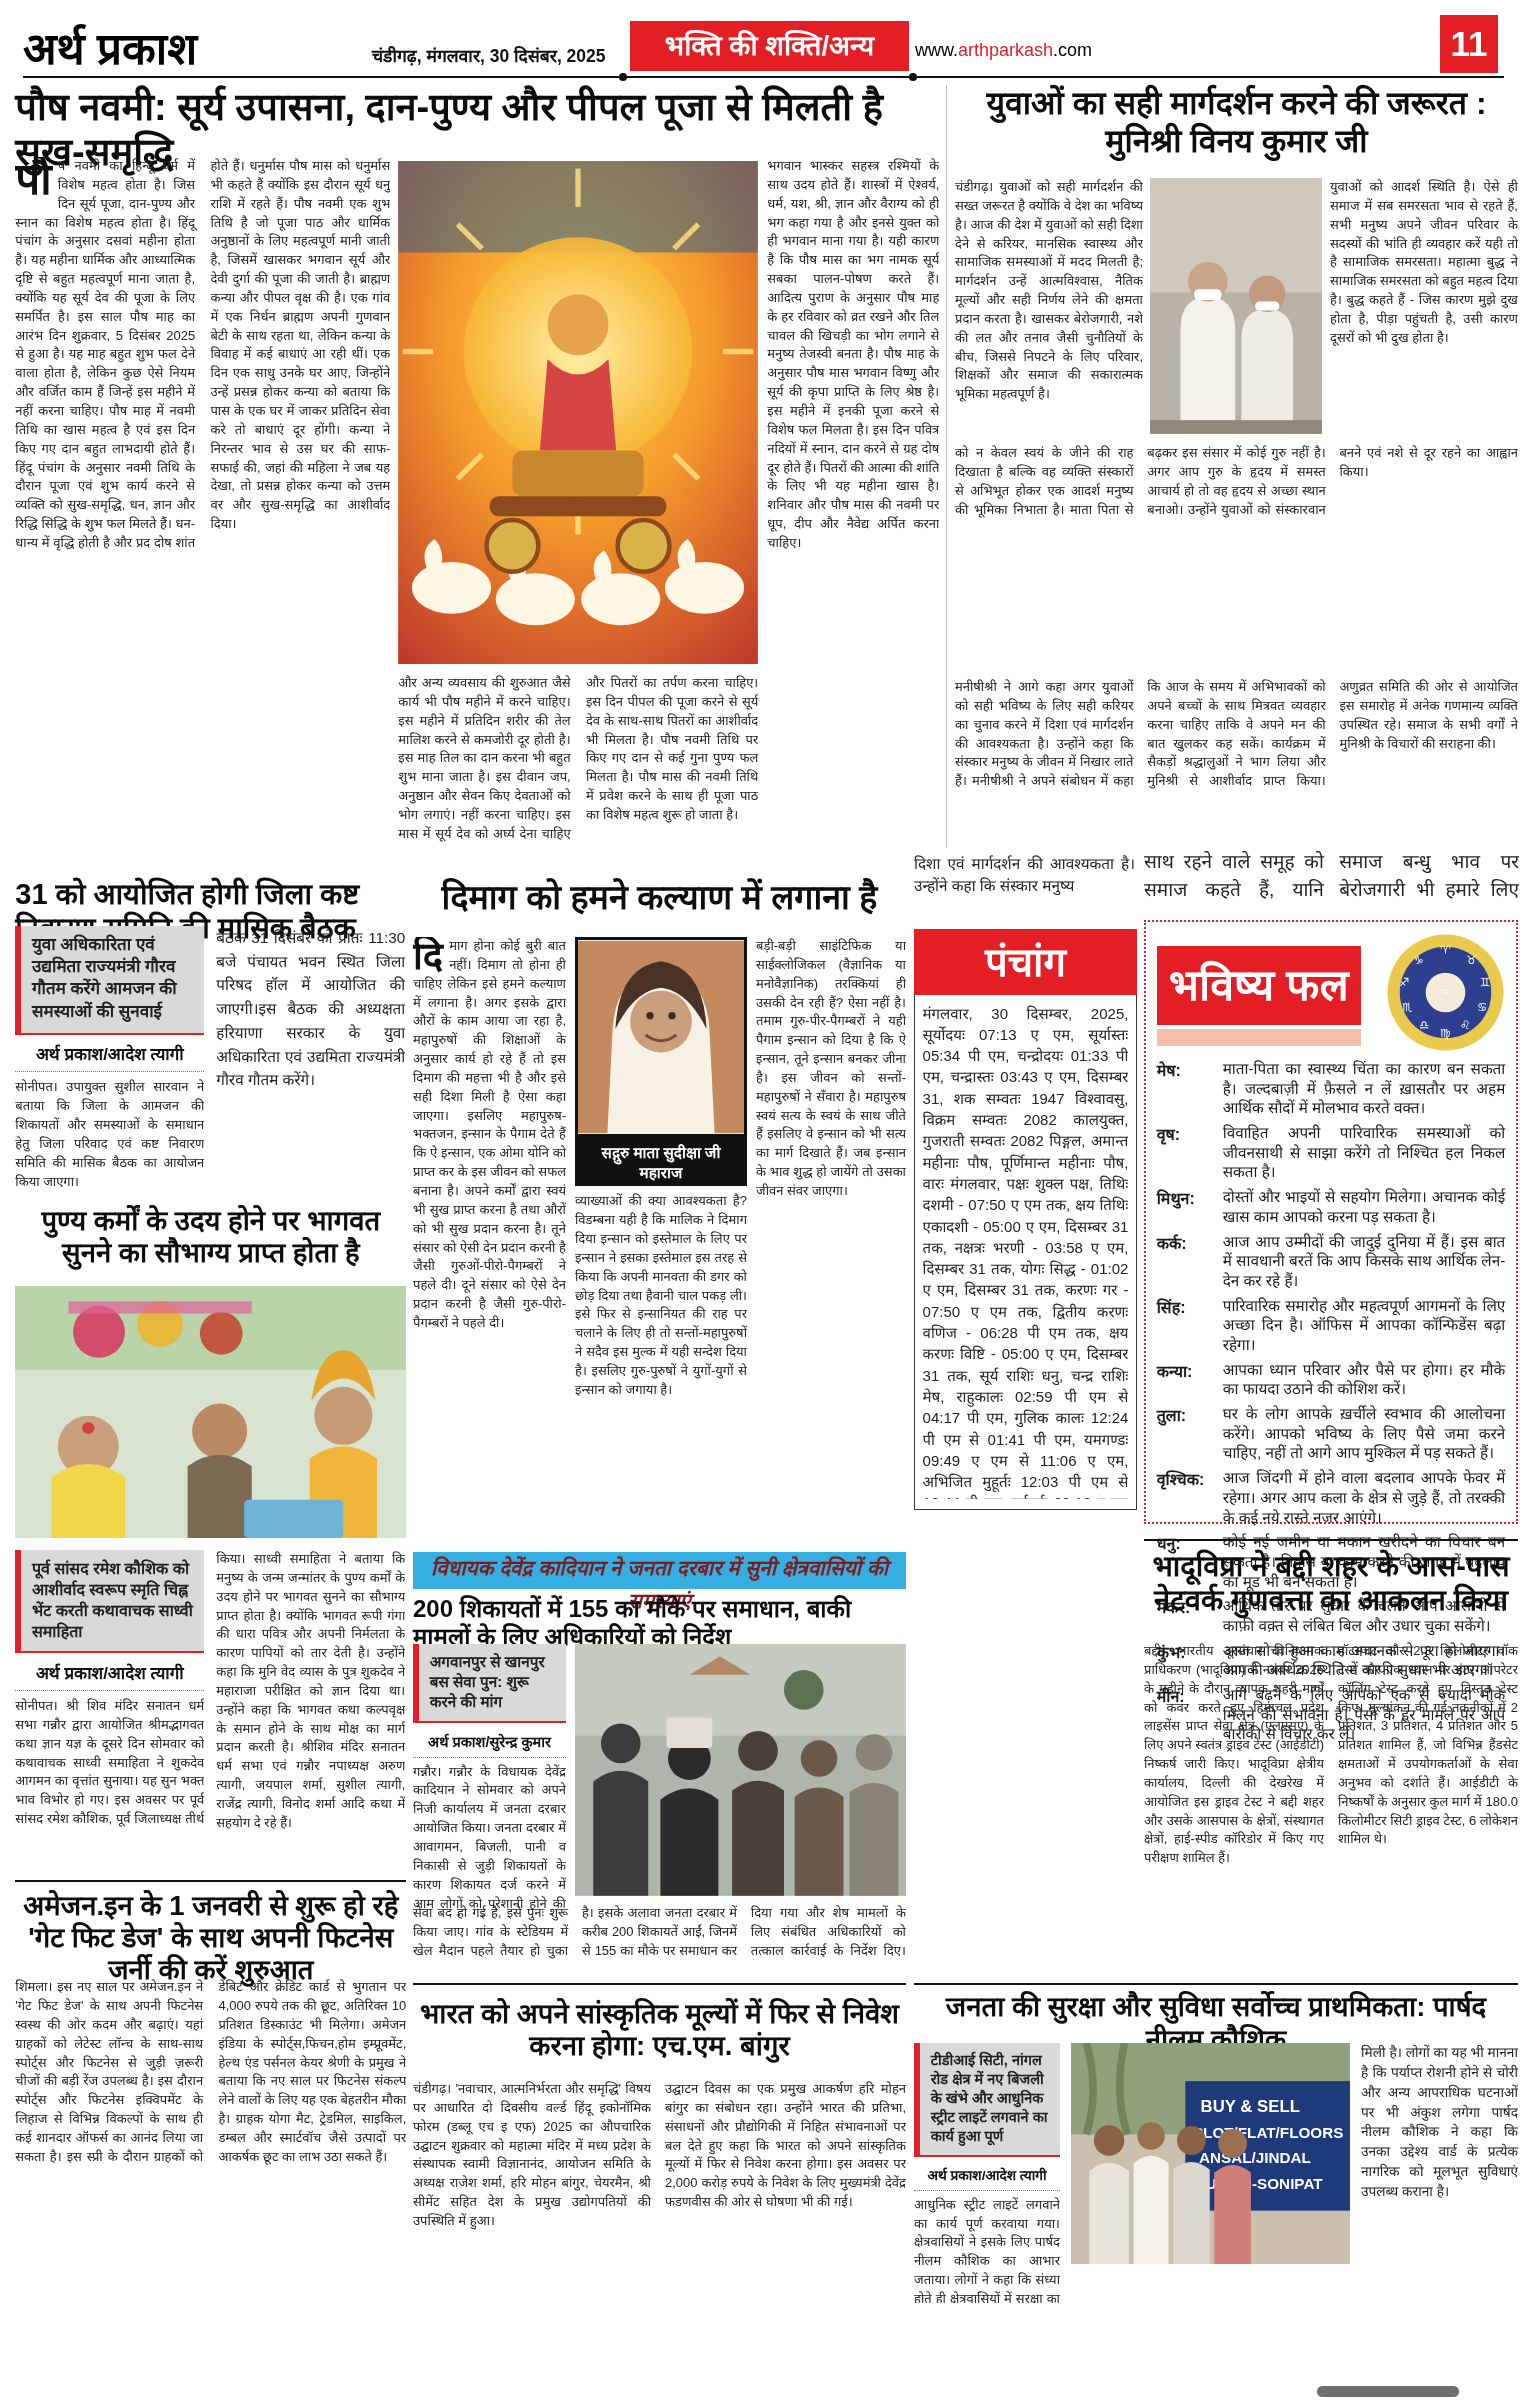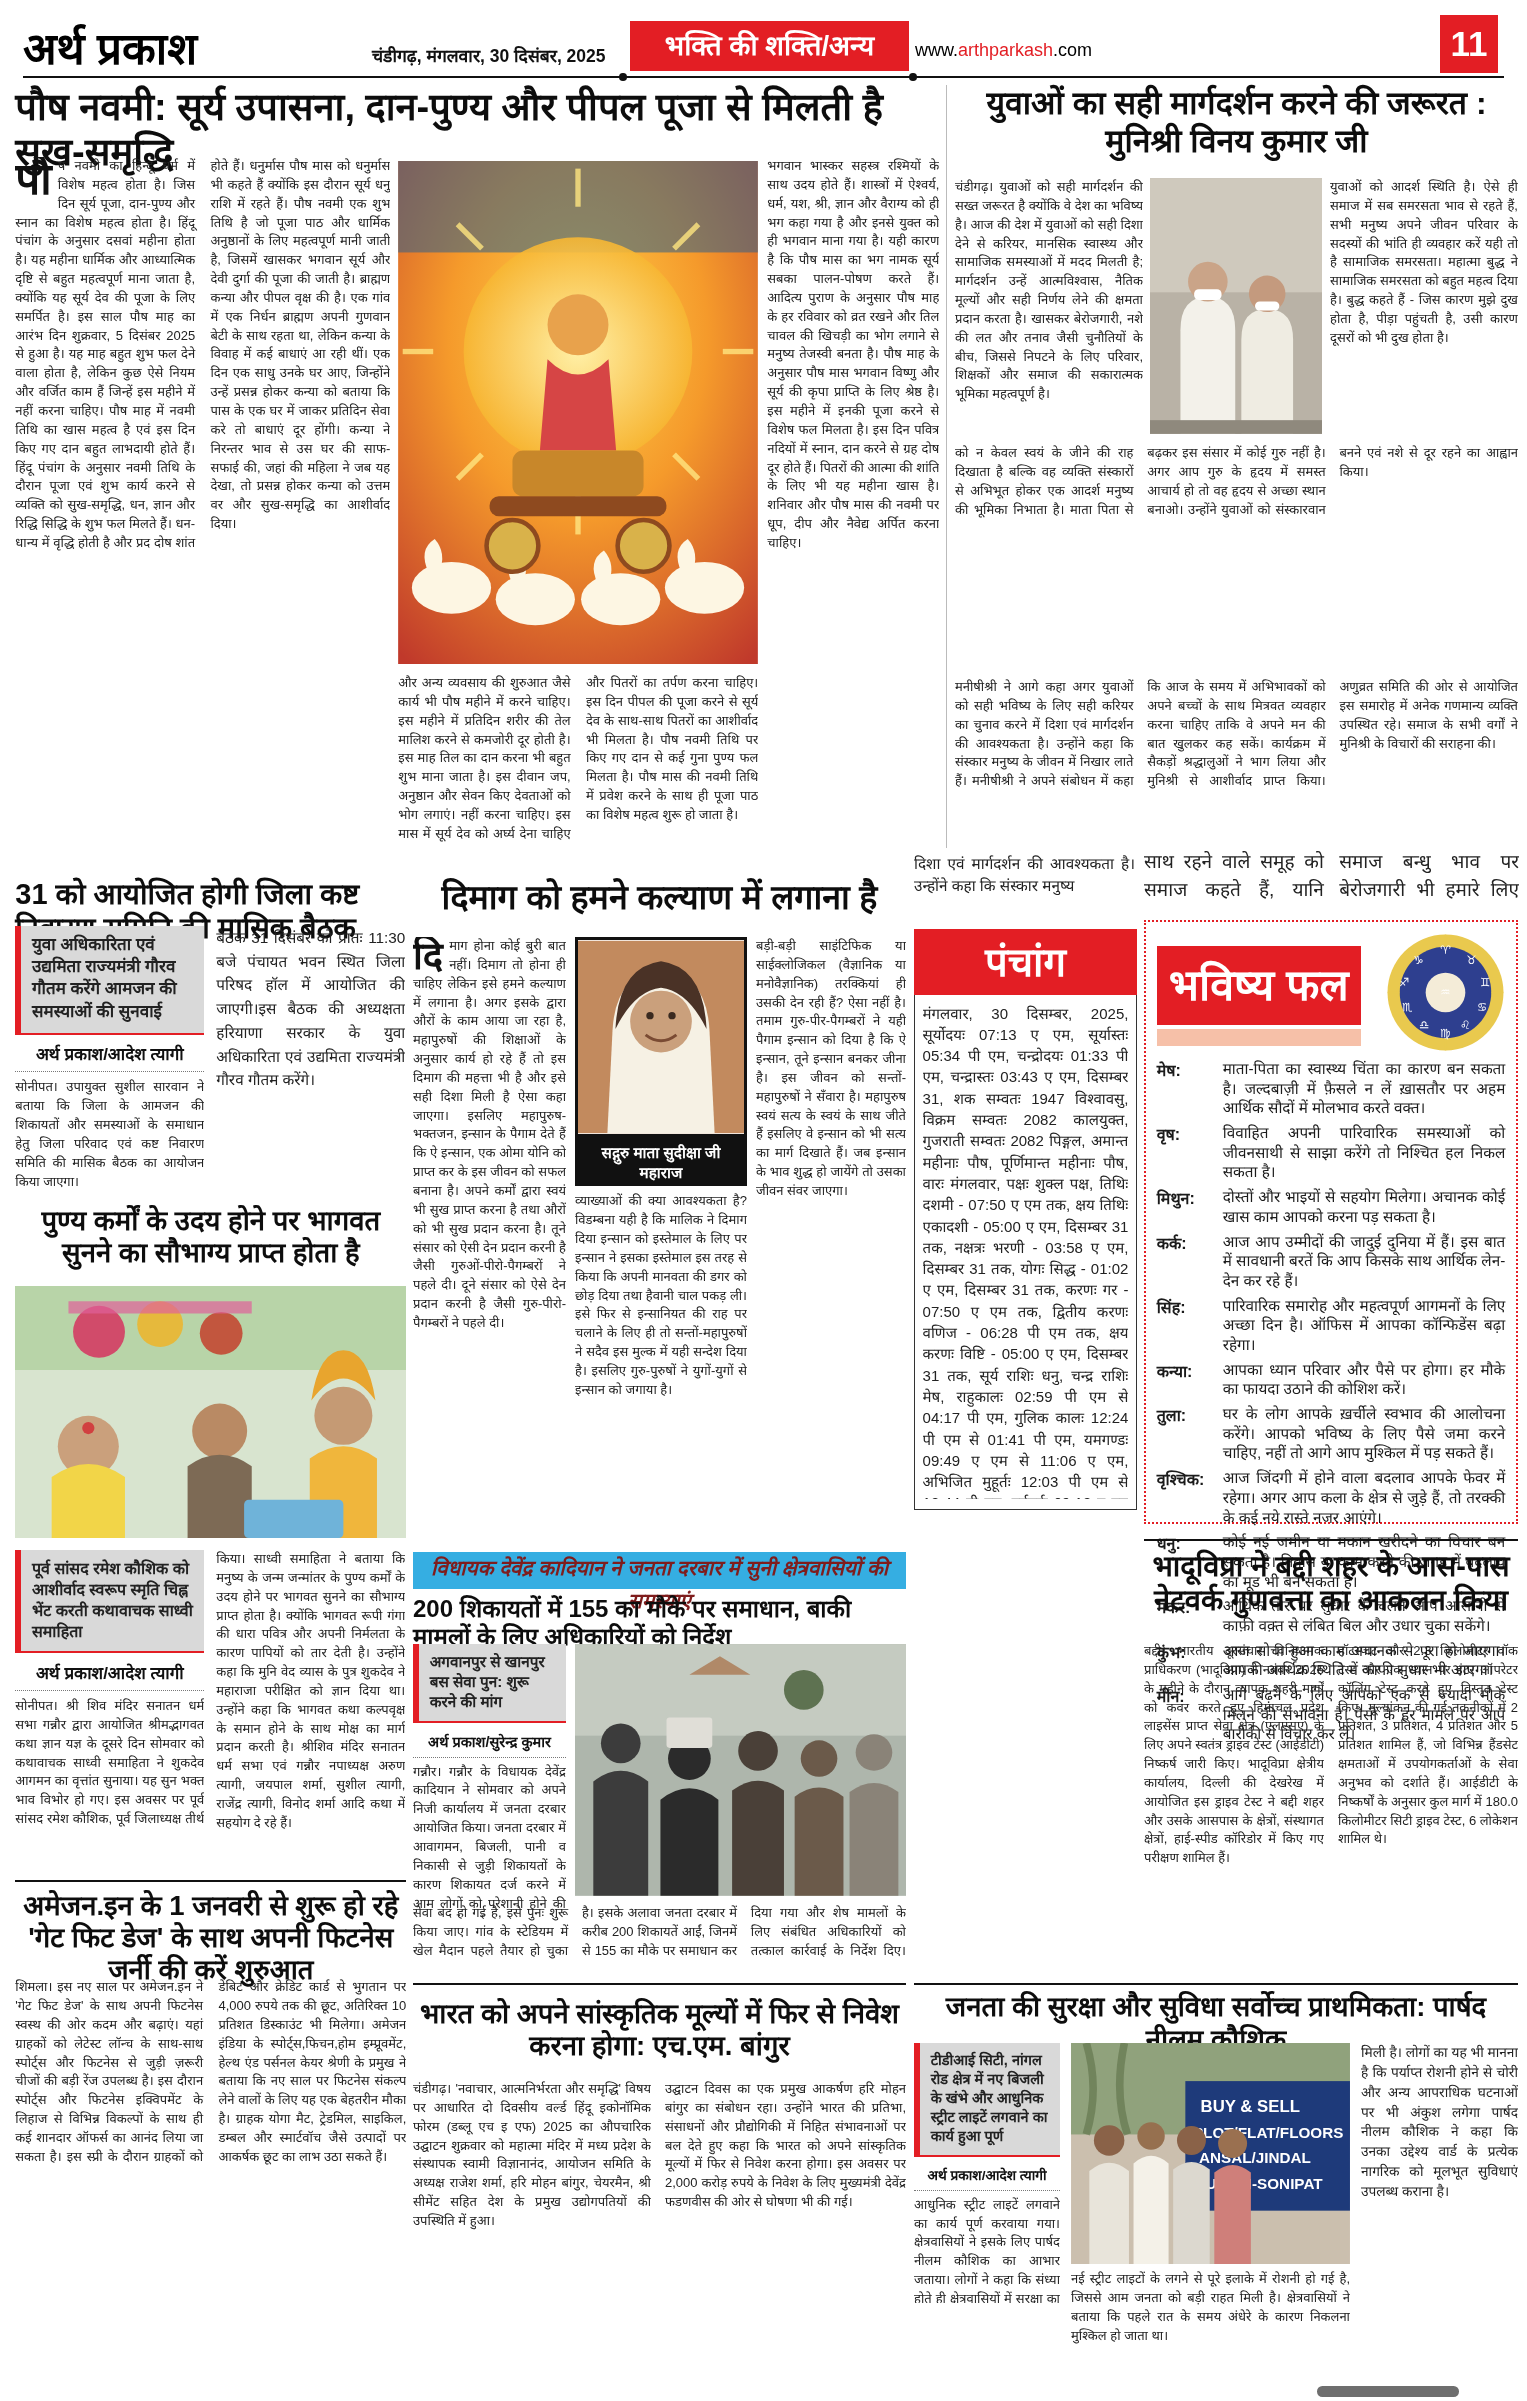--- a/index.html
+++ b/index.html
@@ -382,21 +382,20 @@
           <circle cx="50" cy="128" r="20" fill="#8a6248"></circle>
             <path d="M24 290 L24 168 q26 -22 52 0 L76 290 Z" fill="#e8e4da"></path>
           <circle cx="105" cy="122" r="18" fill="#96704f"></circle>
             <path d="M82 290 L82 158 q23 -20 46 0 L128 290 Z" fill="#f4f1e8"></path>
           <circle cx="158" cy="128" r="19" fill="#8a6248"></circle>
             <path d="M134 290 L134 166 q24 -20 48 0 L182 290 Z" fill="#dcd8cf"></path>
           <circle cx="212" cy="132" r="19" fill="#9a7050"></circle>
             <path d="M188 290 L188 170 q24 -20 48 0 L236 290 Z" fill="#cf7f7a"></path>
         </g>
       </svg>
-      <div class="body-txt" style="height:107px;margin-top:6.1px;">नई स्ट्रीट लाइटों के लगने से पूरे इलाके में रोशनी हो गई है, जिससे आम जनता को बड़ी राहत मिली है। क्षेत्रवासियों ने बताया कि पहले रात के समय अंधेरे के कारण निकलना मुश्किल हो जाता था।</div>
     </div>
     <div class="abs" style="left:447px;top:58px;width:157px;height:328px;">
       <div class="body-txt" style="height:328px;font-size:13.7px;">मिली है। लोगों का यह भी मानना है कि पर्याप्त रोशनी होने से चोरी और अन्य आपराधिक घटनाओं पर भी अंकुश लगेगा पार्षद नीलम कौशिक ने कहा कि उनका उद्देश्य वार्ड के प्रत्येक नागरिक को मूलभूत सुविधाएं उपलब्ध कराना है।</div>
     </div>
   </div>
 
   <div class="abs" style="left:1317px;top:2386px;width:142px;height:10.7px;border-radius:5.3px;background:#6e6e6e;"></div>
 
 </div>
 

